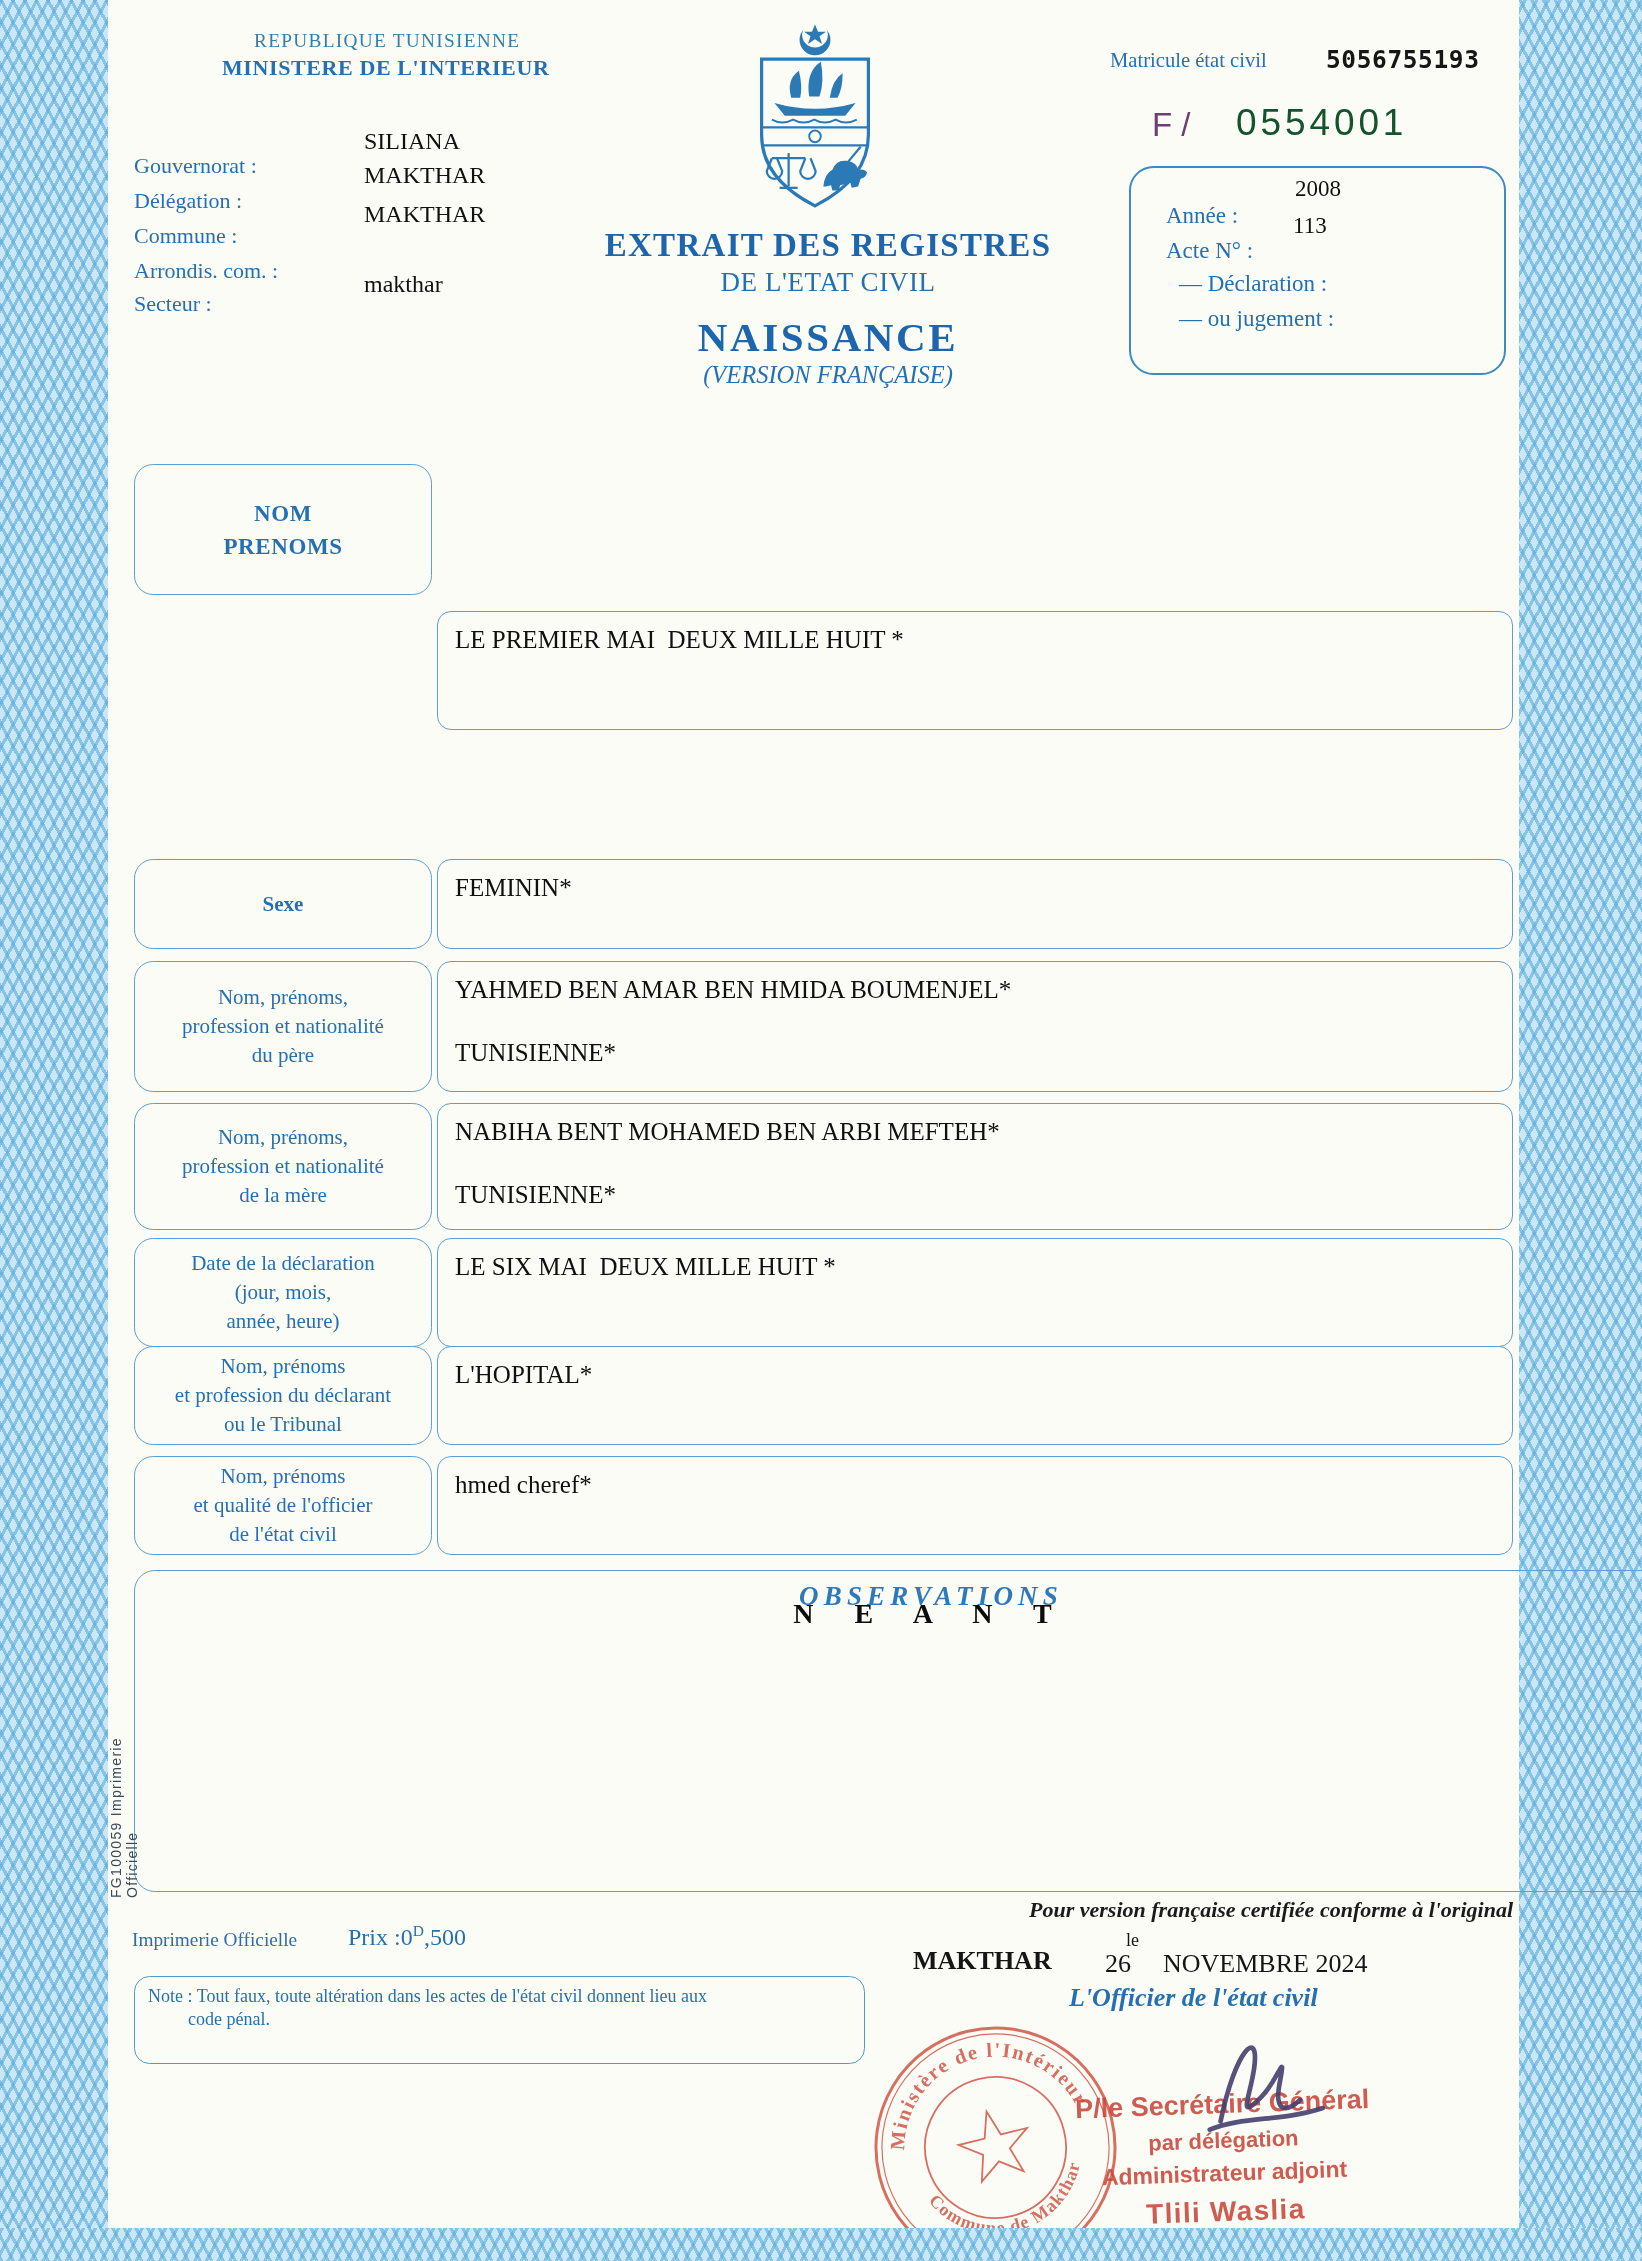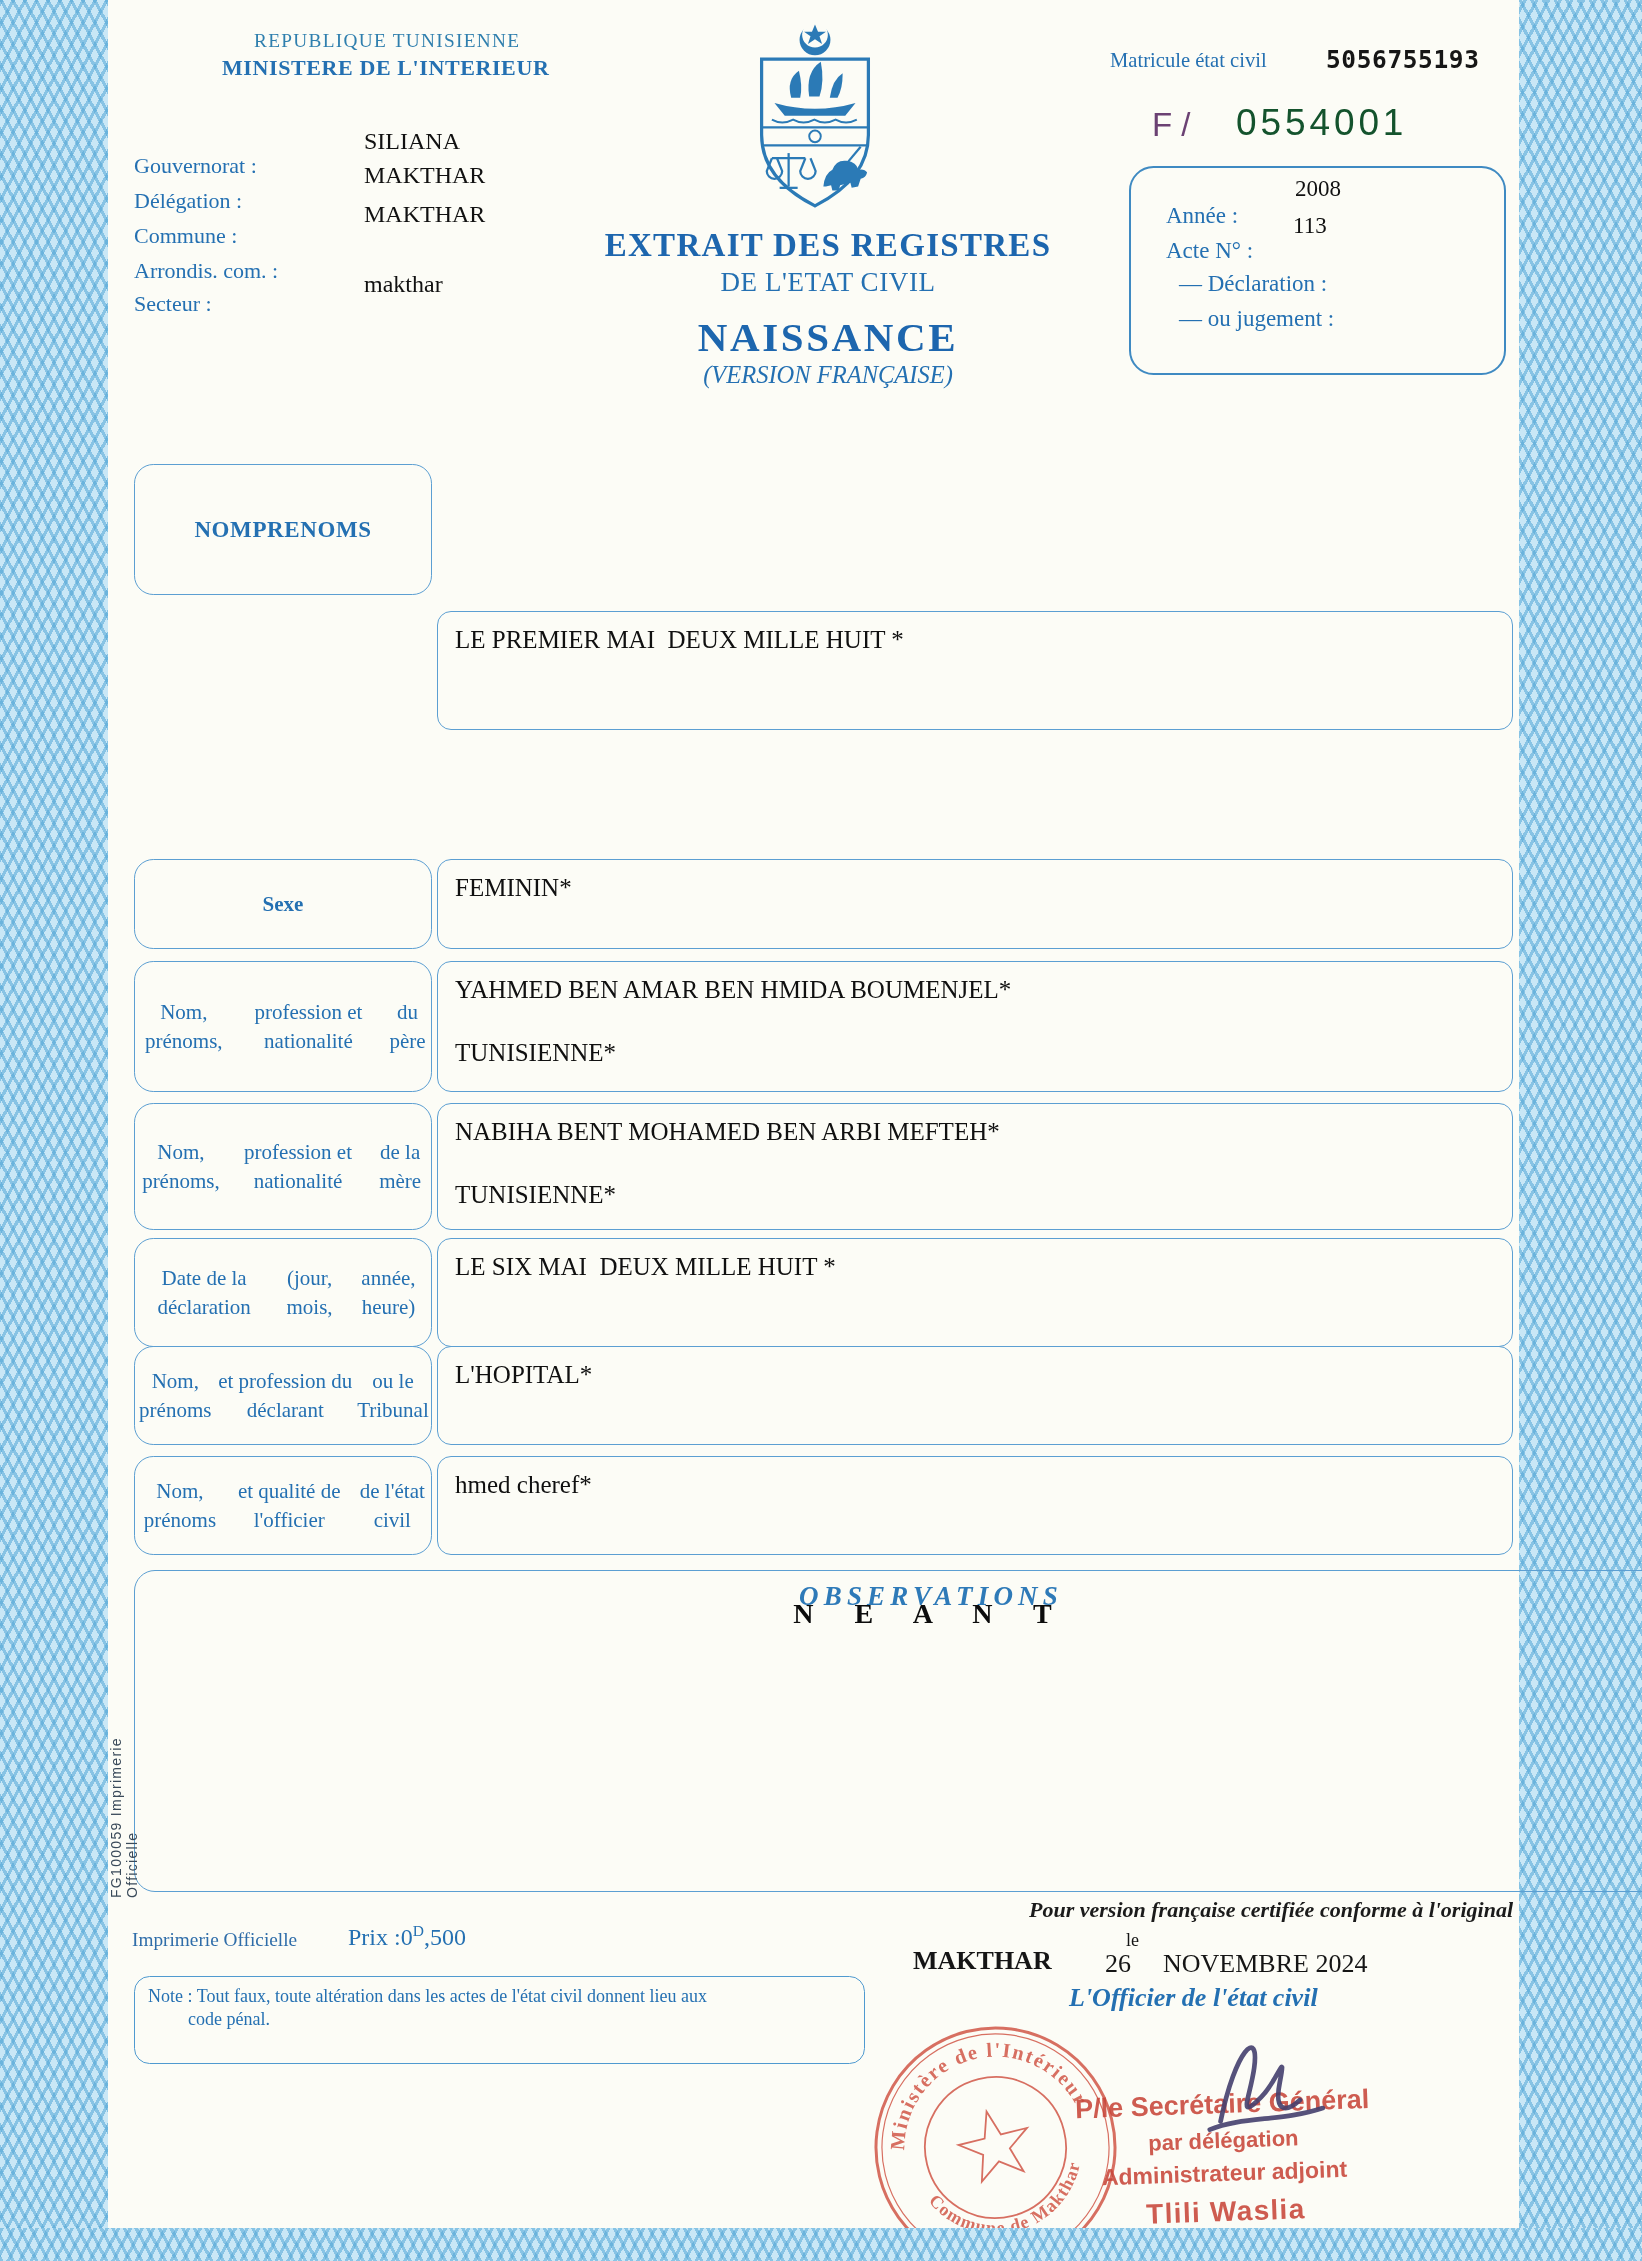--- a/index.html
+++ b/index.html
@@ -34,21 +34,21 @@
   .matricule-label{left:1110px;top:49px;font-size:20.6px;color:#2470b2}
   .matricule-value{left:1326px;top:45px;font-size:24.5px;font-weight:bold;font-family:"DejaVu Sans Mono",monospace;letter-spacing:0.6px;color:#161616}
   .serial-prefix{left:1152px;top:106px;font-size:33px;color:#6b4173;font-family:"Liberation Sans",sans-serif}
   .serial-number{left:1236px;top:102px;font-size:37px;color:#14532d;font-family:Liberation Sans, sans-serif;letter-spacing:3.9px}
   .acte-box{left:1129px;top:166px;width:377px;height:209px;border:2.6px solid #3f8ac2;border-radius:24.5px;z-index:2}
   .acte-box .abs{font-size:23px}
 
   
   .row{position:absolute;left:134px;width:1379px;z-index:2}
   .label-box{position:absolute;left:0;top:0;bottom:0;width:298px;border:1.9px solid #5c9fd2;border-radius:19.3px;
-    display:flex;flex-direction:row;justify-content:center;align-items:center;text-align:center;background:transparent}
+    display:flex;flex-direction:column;justify-content:center;align-items:center;text-align:center;background:transparent}
   .lbl{font-size:21px;line-height:29px;color:#2470b2}
   .lbl-big{font-size:23px;line-height:33px;letter-spacing:0.6px}
   .value-box{position:absolute;left:303px;top:0;bottom:0;width:1076px;border:1.9px solid #5c9fd2;border-radius:14px;padding:13px 0 0 17px}
   .val{font-size:25px;line-height:30px;color:#101010;white-space:pre-wrap}
   .val + .val{margin-top:33px}
 
   .r0{top:464px;height:131px}
   .r1{top:611px;height:119px}
   .r2{top:748px;height:95px}
   .r3{top:859px;height:90px}

